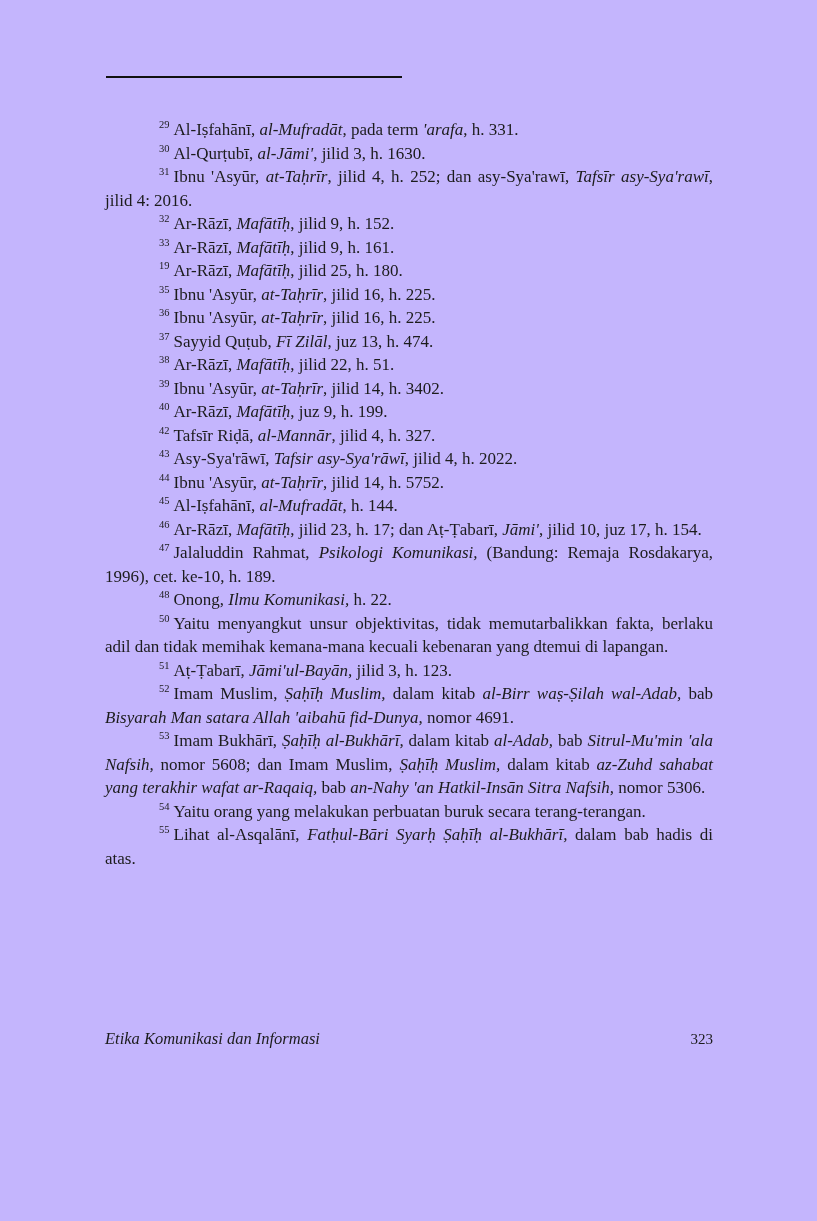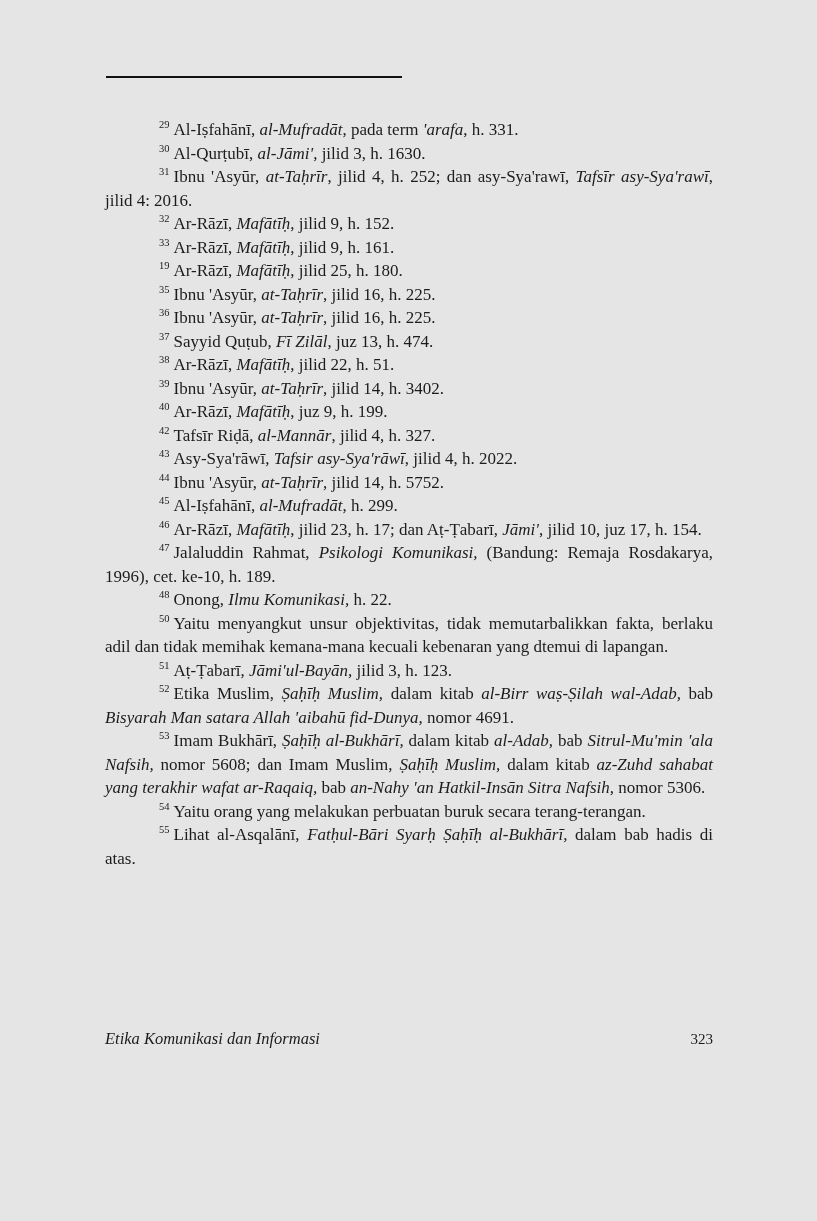--- a/index.html
+++ b/index.html
@@ -6,21 +6,21 @@
   html, body {
     margin: 0;
     padding: 0;
     background: #ffffff;
   }
   .page {
     position: relative;
     width: 817px;
     height: 1221px;
     margin: 0 auto;
-    background: #e5e5e5;
+    background: #c4b5fd;
     font-family: "Liberation Serif", "DejaVu Serif", serif;
     color: #1c1c1c;
     overflow: hidden;
     text-decoration: underline;
   }
   .rule {
     position: absolute;
     left: 106px;
     top: 76px;
     width: 296px;
@@ -77,27 +77,27 @@
       <p class="footnote"><sup>19</sup><span>Ar-Rāzī, </span><em>Mafātīḥ</em><span>, jilid 25, h. 180.</span></p>
       <p class="footnote"><sup>35</sup><span>Ibnu 'Asyūr, </span><em>at-Taḥrīr</em><span>, jilid 16, h. 225.</span></p>
       <p class="footnote"><sup>36</sup><span>Ibnu 'Asyūr, </span><em>at-Taḥrīr</em><span>, jilid 16, h. 225.</span></p>
       <p class="footnote"><sup>37</sup><span>Sayyid Quṭub, </span><em>Fī Zilāl</em><span>, juz 13, h. 474.</span></p>
       <p class="footnote"><sup>38</sup><span>Ar-Rāzī, </span><em>Mafātīḥ</em><span>, jilid 22, h. 51.</span></p>
       <p class="footnote"><sup>39</sup><span>Ibnu 'Asyūr, </span><em>at-Taḥrīr</em><span>, jilid 14, h. 3402.</span></p>
       <p class="footnote"><sup>40</sup><span>Ar-Rāzī, </span><em>Mafātīḥ</em><span>, juz 9, h. 199.</span></p>
       <p class="footnote"><sup>42</sup><span>Tafsīr Riḍā, </span><em>al-Mannār</em><span>, jilid 4, h. 327.</span></p>
       <p class="footnote"><sup>43</sup><span>Asy-Sya'rāwī, </span><em>Tafsir asy-Sya'rāwī</em><span>, jilid 4, h. 2022.</span></p>
       <p class="footnote"><sup>44</sup><span>Ibnu 'Asyūr, </span><em>at-Taḥrīr</em><span>, jilid 14, h. 5752.</span></p>
-      <p class="footnote"><sup>45</sup><span>Al-Iṣfahānī, </span><em>al-Mufradāt</em><span>, h. 299.</span></p>
+      <p class="footnote"><sup>45</sup><span>Al-Iṣfahānī, </span><em>al-Mufradāt</em><span>, h. 144.</span></p>
       <p class="footnote"><sup>46</sup><span>Ar-Rāzī, </span><em>Mafātīḥ</em><span>, jilid 23, h. 17; dan Aṭ-Ṭabarī, </span><em>Jāmi'</em><span>, jilid 10, juz 17, h. 154.</span></p>
       <p class="footnote"><sup>47</sup><span>Jalaluddin Rahmat, </span><em>Psikologi Komunikasi,</em><span> (Bandung: Remaja Rosdakarya, 1996), cet. ke-10, h. 189.</span></p>
       <p class="footnote"><sup>48</sup><span>Onong, </span><em>Ilmu Komunikasi,</em><span> h. 22.</span></p>
       <p class="footnote"><sup>50</sup><span>Yaitu menyangkut unsur objektivitas, tidak memutarbalikkan fakta, berlaku adil dan tidak memihak kemana-mana kecuali kebenaran yang dtemui di lapangan.</span></p>
       <p class="footnote"><sup>51</sup><span>Aṭ-Ṭabarī, </span><em>Jāmi'ul-Bayān,</em><span> jilid 3, h. 123.</span></p>
-      <p class="footnote"><sup>52</sup><span>Etika Muslim, </span><em>Ṣaḥīḥ Muslim,</em><span> dalam kitab </span><em>al-Birr waṣ-Ṣilah wal-Adab,</em><span> bab </span><em>Bisyarah Man satara Allah 'aibahū fid-Dunya,</em><span> nomor 4691.</span></p>
+      <p class="footnote"><sup>52</sup><span>Imam Muslim, </span><em>Ṣaḥīḥ Muslim,</em><span> dalam kitab </span><em>al-Birr waṣ-Ṣilah wal-Adab,</em><span> bab </span><em>Bisyarah Man satara Allah 'aibahū fid-Dunya,</em><span> nomor 4691.</span></p>
       <p class="footnote"><sup>53</sup><span>Imam Bukhārī, </span><em>Ṣaḥīḥ al-Bukhārī,</em><span> dalam kitab </span><em>al-Adab,</em><span> bab </span><em>Sitrul-Mu'min 'ala Nafsih,</em><span> nomor 5608; dan Imam Muslim, </span><em>Ṣaḥīḥ Muslim,</em><span> dalam kitab </span><em>az-Zuhd sahabat yang terakhir wafat ar-Raqaiq,</em><span> bab </span><em>an-Nahy 'an Hatkil-Insān Sitra Nafsih,</em><span> nomor 5306.</span></p>
       <p class="footnote"><sup>54</sup><span>Yaitu orang yang melakukan perbuatan buruk secara terang-terangan.</span></p>
       <p class="footnote"><sup>55</sup><span>Lihat al-Asqalānī, </span><em>Fatḥul-Bāri Syarḥ Ṣaḥīḥ al-Bukhārī,</em><span> dalam bab hadis di atas.</span></p>
     </section>
 
   <footer class="footer">
     <span class="title">Etika Komunikasi dan Informasi</span>
     <span class="pagenum">323</span>
   </footer>
 

